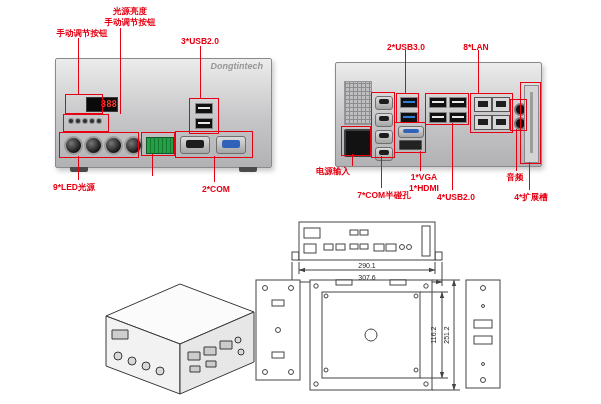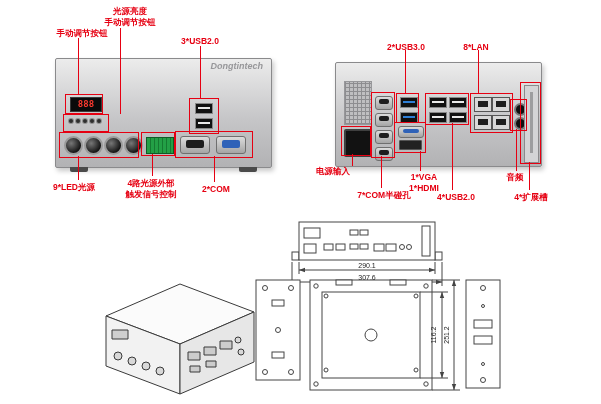--- a/index.html
+++ b/index.html
@@ -43,21 +43,21 @@
   .slotbr i{display:block;margin:6px auto 0 auto;width:3px;height:80%;background:#9d9d9f;}
   svg text{font-family:"Liberation Sans","DejaVu Sans",sans-serif;}
 </style>
 </head>
 <body>
 
 <div class="canvas">
 
   <div class="device" style="left:55px;top:58px;width:215px;height:108px;">
     <div class="brand" style="right:8px;top:2px;">Dongtintech</div>
-    <div class="led-display" style="left:14px;top:38px;width:30px;height:13px;">888</div>
+    <div class="led-display" style="left:30px;top:38px;width:30px;height:13px;text-align:right;">888</div>
     <div class="btn-row" style="left:13px;top:60px;">
       <span class="dot"></span>
       <span class="dot"></span>
       <span class="dot"></span>
       <span class="dot"></span>
       <span class="dot"></span>
     </div>
     <div class="cring" style="left:8px;top:77px;"></div>
     <div class="cring" style="left:28px;top:77px;"></div>
     <div class="cring" style="left:48px;top:77px;"></div>
@@ -90,22 +90,20 @@
 
   <div class="ann" style="left:95px;top:6px;width:70px;">光源亮度
 手动调节按钮</div>
   <div class="vline" style="left:120px;top:28px;height:86px;"></div>
   <div class="ann" style="left:50px;top:28px;width:64px;">手动调节按钮</div>
   <div class="vline" style="left:78px;top:38px;height:56px;"></div>
   <div class="ann" style="left:172px;top:36px;width:56px;">3*USB2.0</div>
   <div class="vline" style="left:200px;top:46px;height:52px;"></div>
   <div class="ann" style="left:42px;top:182px;width:64px;">9*LED光源</div>
   <div class="vline" style="left:78px;top:156px;height:24px;"></div>
-  <div class="ann" style="left:116px;top:178px;width:70px;">4路光源外部
-触发信号控制</div>
   <div class="vline" style="left:152px;top:154px;height:22px;"></div>
   <div class="ann" style="left:192px;top:184px;width:48px;">2*COM</div>
   <div class="vline" style="left:214px;top:156px;height:26px;"></div>
 
   <div class="device" style="left:335px;top:62px;width:205px;height:103px;">
     <div class="vent" style="left:8px;top:18px;width:26px;height:42px;"></div>
     <div class="powerin" style="left:8px;top:66px;width:24px;height:24px;"></div>
     <div class="usbv" style="left:39px;top:33px;gap:3px;">
       <span class="db9" style="position:static;width:16px;height:12px;">
           <i style="margin:2px 3px;height:5px;"></i>

